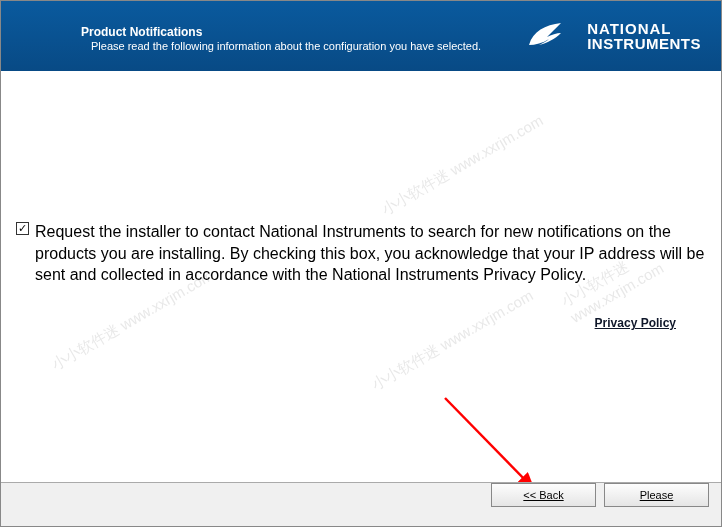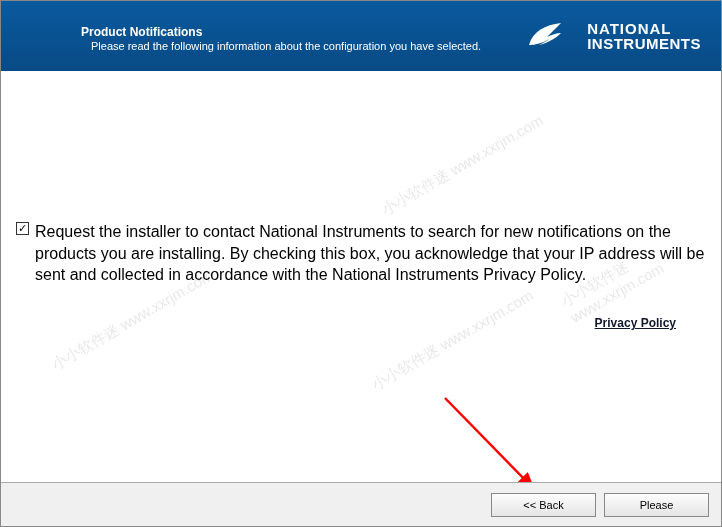--- a/index.html
+++ b/index.html
@@ -96,24 +96,24 @@
     }
     .footer {
       position: absolute;
       bottom: 0;
       left: 0;
       right: 0;
       height: 44px;
       border-top: 1px solid #aaa;
       display: flex;
       justify-content: flex-end;
-      align-items: center;
       padding-right: 12px;
       gap: 8px;
       background: #f0f0f0;
+      text-decoration: underline;
     }
     .btn {
       width: 105px;
       height: 24px;
       background: linear-gradient(to bottom, #fdfdfd, #e5e5e5);
       border: 1px solid #888;
       font-family: Tahoma, Arial, sans-serif;
       font-size: 11px;
       cursor: pointer;
     }

